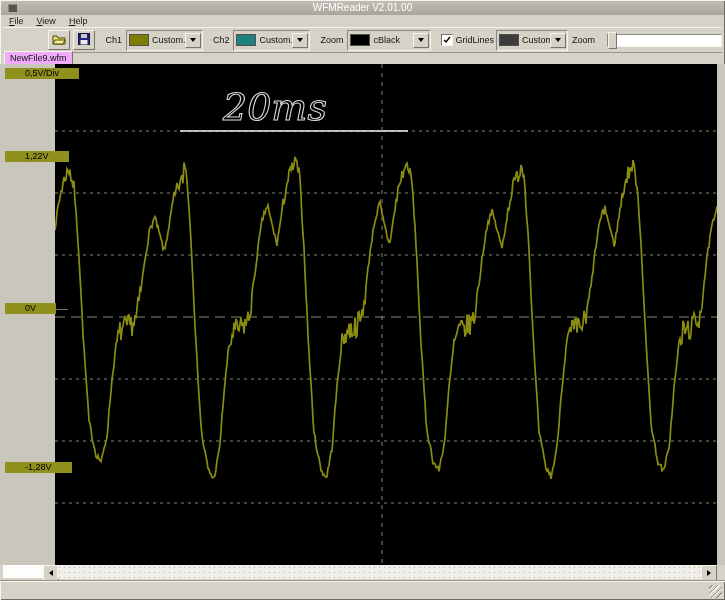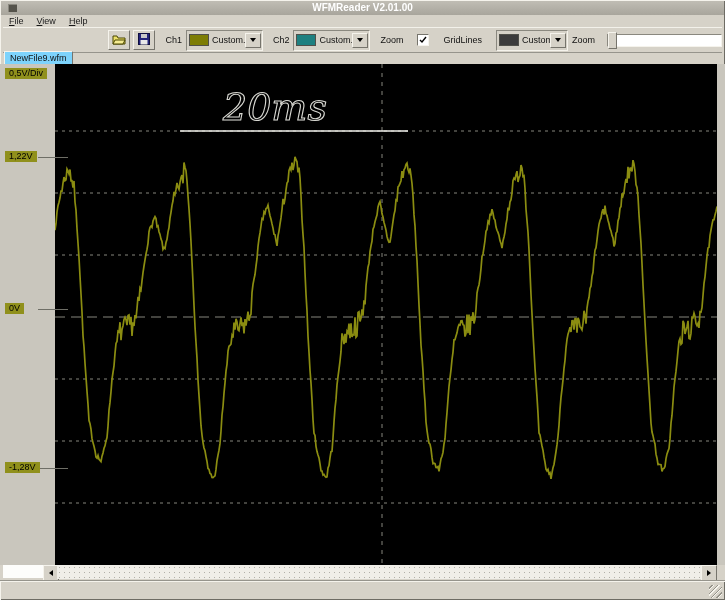--- a/index.html
+++ b/index.html
@@ -1,21 +1,21 @@
 <!DOCTYPE html>
 <html><head>
 <meta charset="utf-8">
 <style>
   html,body{margin:0;padding:0;background:#808080;}
   #app{position:relative;width:725px;height:600px;background:#d6d2c8;
        font-family:"Liberation Sans",sans-serif;overflow:hidden;
        box-shadow:inset 1px 1px 0 #f5f3ec, inset -1px -1px 0 #6e6c64;}
   
   .titlebar{position:absolute;left:1px;top:1px;width:723px;height:14px;
-    background:linear-gradient(#c0bdb4,#a8a59c);color:#fff;font-weight:bold;
+    background:linear-gradient(#c0bdb4,#a8a59c);color:#fff;font-weight:normal;
     font-size:10px;line-height:14px;text-align:center;}
   .app-icon{position:absolute;left:7px;top:3px;width:9px;height:8px;
     background:#55534b;box-shadow:inset 1px 1px 0 #8a887f;}
   
   .menubar{position:absolute;left:3px;top:15px;width:719px;height:12px;
     display:flex;align-items:center;gap:13px;padding-left:6px;font-size:9px;color:#1a1a1a;}
   .menu-item u{text-decoration:underline;}
   
   .toolbar{position:absolute;left:3px;top:27px;width:719px;height:24px;
     border-top:1px solid #f3f1ea;border-bottom:1px solid #96948c;
@@ -30,35 +30,35 @@
   .combo-text{font-size:9px;overflow:hidden;white-space:nowrap;}
   .w34{width:33px;} .w40{width:40px;} .w28{width:28px;}
   .combo-arrow{width:14px;height:13px;background:#d6d2c8;flex:none;
     border:1px solid;border-color:#f5f3ec #76746c #76746c #f5f3ec;
     display:flex;align-items:center;justify-content:center;}
   .tri-down{width:0;height:0;border-left:3px solid transparent;
     border-right:3px solid transparent;border-top:4px solid #000;}
   .checkbox{width:10px;height:10px;background:#fff;margin-left:10px;flex:none;
     border:1px solid;border-color:#76746c #f5f3ec #f5f3ec #76746c;
     display:flex;align-items:center;justify-content:center;}
-  .cb-label{margin:0 14px;}
+  .cb-label{margin:0 2px;}
   .slider{position:relative;width:113px;height:11px;margin-left:8px;background:#fff;
     border:1px solid;border-color:#8a887f #f5f3ec #f5f3ec #8a887f;}
   .slider-thumb{position:absolute;left:0;top:-3px;width:7px;height:15px;background:#d6d2c8;
     border:1px solid;border-color:#f5f3ec #76746c #76746c #f5f3ec;}
   
   .tabbar{position:absolute;left:3px;top:51px;width:719px;height:13px;}
-  .tab{position:absolute;left:1px;top:0;height:12px;padding:0 5px;background:#7dd3fc;
+  .tab{position:absolute;left:1px;top:0;height:12px;padding:0 5px;background:#f0abfc;
     border:1px solid;border-color:#f5f3ec #76746c #d6d2c8 #f5f3ec;
     font-size:9px;line-height:12px;color:#111;}
   
   #content{position:absolute;left:0;top:64px;width:725px;height:501px;background:#c9c6bd;}
   #plot{position:absolute;left:55px;top:0;width:662px;height:501px;background:#000;display:block;}
   .axis-label{position:absolute;left:5px;background:#90901c;color:#000;
-    font-size:9px;line-height:11px;padding:0 4px;z-index:3;white-space:nowrap;}
+    font-size:9px;line-height:11px;padding:0 20px;z-index:3;white-space:nowrap;}
   .axis-tick{position:absolute;left:38px;width:30px;height:1px;background:#6e6e66;z-index:2;}
   
   .hscroll{position:absolute;left:0;top:565px;width:725px;height:15px;background:#d6d2c8;}
   .hs-white{position:absolute;left:3px;top:0;width:40px;height:13px;background:#fdfdfb;}
   .hs-btn{position:absolute;top:0;width:14px;height:14px;background:#d6d2c8;
     border:1px solid;border-color:#f5f3ec #76746c #76746c #f5f3ec;
     display:flex;align-items:center;justify-content:center;}
   .hs-left{left:43px;} .hs-right{left:701px;}
   .tri-left{width:0;height:0;border-top:3px solid transparent;border-bottom:3px solid transparent;
     border-right:4px solid #000;}
@@ -121,20 +121,27 @@
     <span class="tlabel">Ch2</span>
     <div class="combo">
       <span class="swatch" style="background: rgb(30, 128, 128);"></span>
       <span class="combo-text w34">Custom...</span>
       <span class="combo-arrow">
           <i class="tri-down"></i>
         </span>
     </div>
 
     <span class="tlabel">Zoom</span>
+    <div class="combo">
+      <span class="swatch" style="background: rgb(0, 0, 0);"></span>
+      <span class="combo-text w40">cBlack</span>
+      <span class="combo-arrow">
+          <i class="tri-down"></i>
+        </span>
+    </div>
 
     <span class="checkbox">
       <svg width="8" height="8" viewBox="0 0 8 8">
         <polyline points="1,4 3,6 7,1" fill="none" stroke="#000" stroke-width="1.4"></polyline>
       </svg>
     </span>
     <span class="cb-label">GridLines</span>
     <div class="combo">
       <span class="swatch" style="background: rgb(60, 60, 60);"></span>
       <span class="combo-text w28">Custom..</span>

